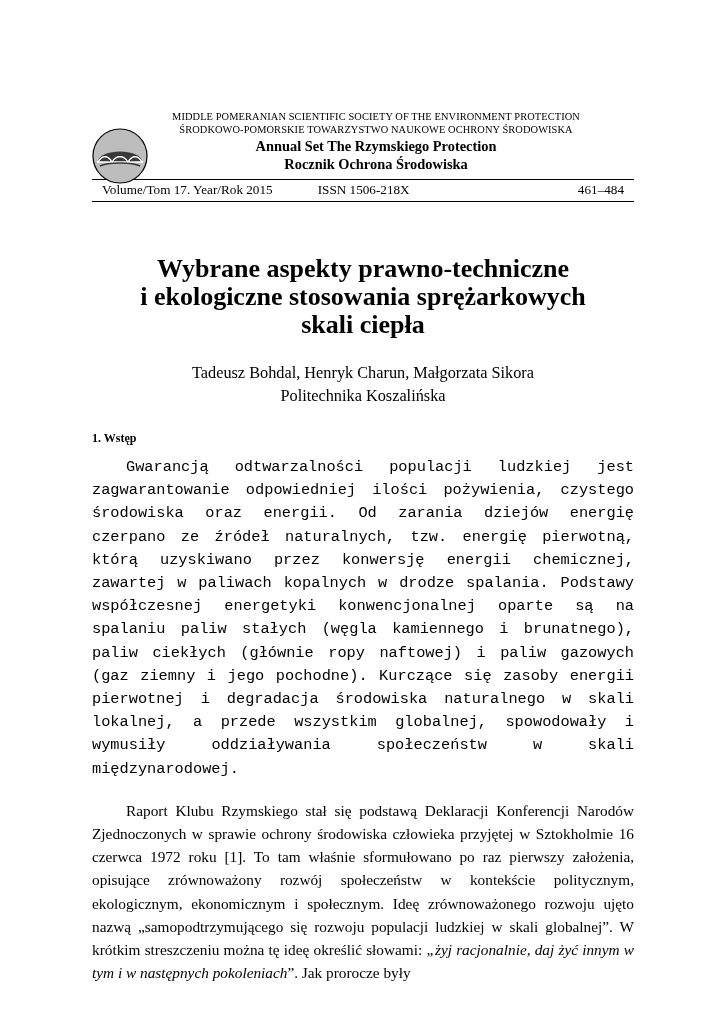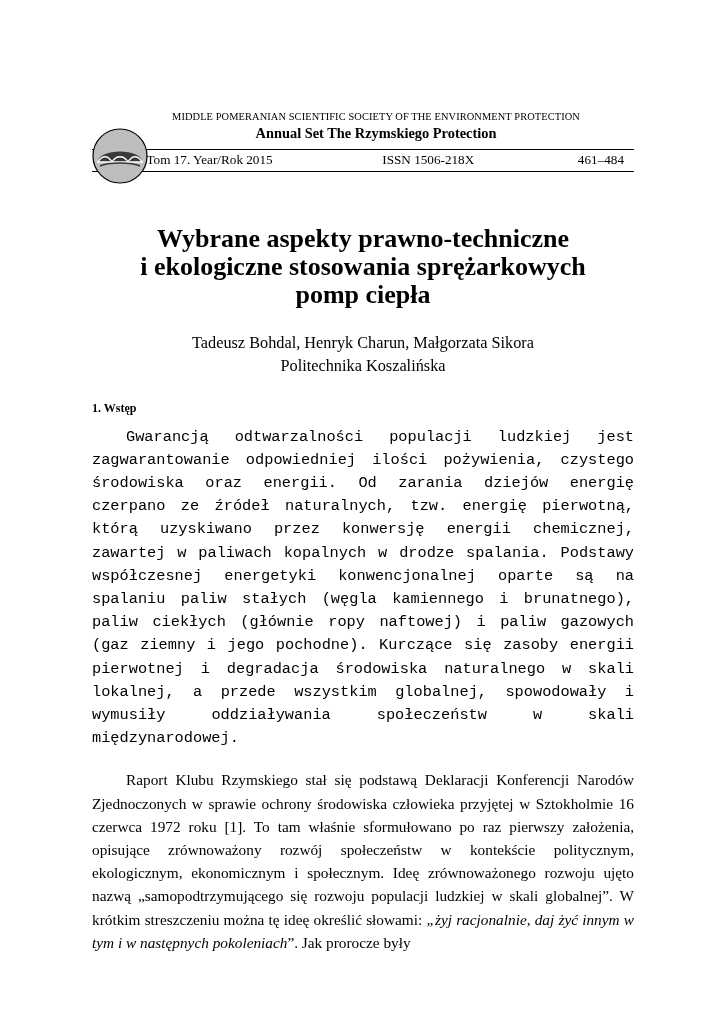--- a/index.html
+++ b/index.html
@@ -60,21 +60,21 @@
     border-top: 1.1px solid #000;
     border-bottom: 1.1px solid #000;
     padding: 2px 10px 3px 10px;
     font-size: 13.2px;
     display: flex;
     justify-content: space-between;
     align-items: baseline;
     gap: 39px;
   }
   .issue-bar .left { flex: 0 0 auto; }
-  .issue-bar .center { flex: 1 1 auto; text-align: center; padding-left: 6px;}
+  .issue-bar .center { flex: 1 1 auto; text-align: left; padding-left: 6px;}
   .issue-bar .right { flex: 0 0 auto; }
 
   
   .paper-title {
     margin-top: 53px;
     text-align: center;
     font-weight: bold;
     font-size: 26px;
     line-height: 28px;
   }
@@ -114,37 +114,39 @@
         <circle cx="28" cy="28" r="27" fill="#bdbdbd" stroke="#000" stroke-width="1.2"></circle>
         <path d="M6 34 C6 20, 50 20, 50 34 Z" fill="#3a3a3a"></path>
         <path d="M6 34 C10 27, 16 27, 20 34 C24 27, 32 27, 36 34 C40 27, 46 27, 50 34" fill="none" stroke="#ffffff" stroke-width="1.4"></path>
         <path d="M5 34 L51 34" stroke="#ffffff" stroke-width="1.6"></path>
         <path d="M8 38 C16 34, 40 34, 48 38" fill="none" stroke="#3a3a3a" stroke-width="1.6"></path>
       </svg>
     </div>
 
     <div class="society-lines">
       <div>MIDDLE POMERANIAN SCIENTIFIC SOCIETY OF THE ENVIRONMENT PROTECTION</div>
+      <div>ŚRODKOWO-POMORSKIE TOWARZYSTWO NAUKOWE OCHRONY ŚRODOWISKA</div>
     </div>
 
     <div class="journal-title">
       <div>Annual Set The Rzymskiego Protection</div>
+      <div>Rocznik Ochrona Środowiska</div>
     </div>
 
     <div class="issue-bar">
       <span class="left">Volume/Tom 17.  Year/Rok 2015</span>
       <span class="center">ISSN 1506-218X</span>
       <span class="right">461–484</span>
     </div>
   </div>
 
   <div class="paper-title">
     <div>Wybrane aspekty prawno-techniczne</div>
     <div>i ekologiczne stosowania sprężarkowych</div>
-    <div>pomp ciepła</div>
+    <div>skali ciepła</div>
   </div>
 
   <div class="authors">
     <div>Tadeusz Bohdal, Henryk Charun, Małgorzata Sikora</div>
     <div>Politechnika Koszalińska</div>
   </div>
 
   <div class="section-heading">1. Wstęp</div>
 
   <p class="para first">Gwarancją odtwarzalności populacji ludzkiej jest zagwarantowanie odpowiedniej ilości pożywienia, czystego środowiska oraz energii. Od zarania dziejów energię czerpano ze źródeł naturalnych, tzw. energię pierwotną, którą uzyskiwano przez konwersję energii chemicznej, zawartej w paliwach kopalnych w drodze spalania. Podstawy współczesnej energetyki konwencjonalnej oparte są na spalaniu paliw stałych (węgla kamiennego i brunatnego), paliw ciekłych (głównie ropy naftowej) i paliw gazowych (gaz ziemny i jego pochodne). Kurczące się zasoby energii pierwotnej i degradacja środowiska naturalnego w skali lokalnej, a przede wszystkim globalnej, spowodowały i wymusiły oddziaływania społeczeństw w skali międzynarodowej.</p>

